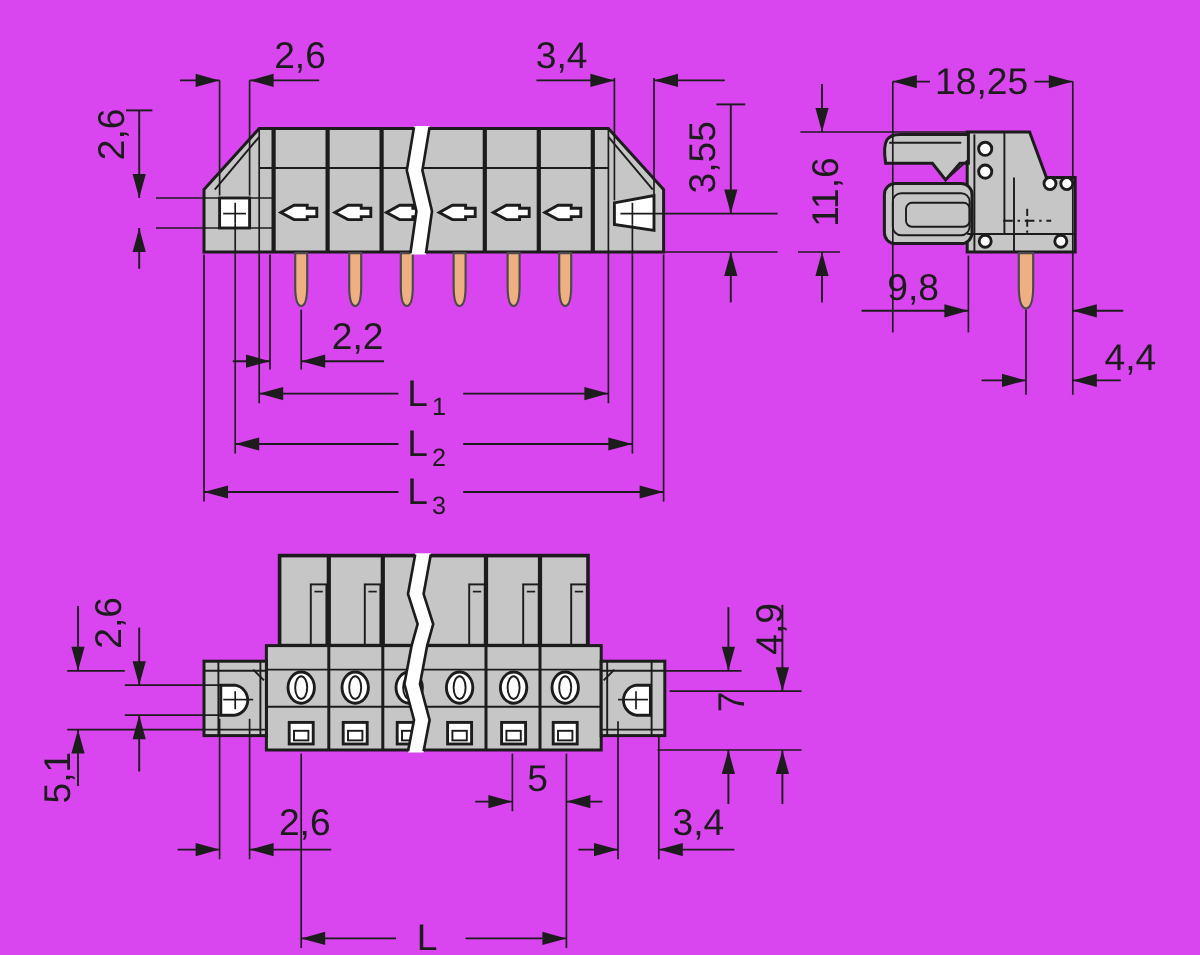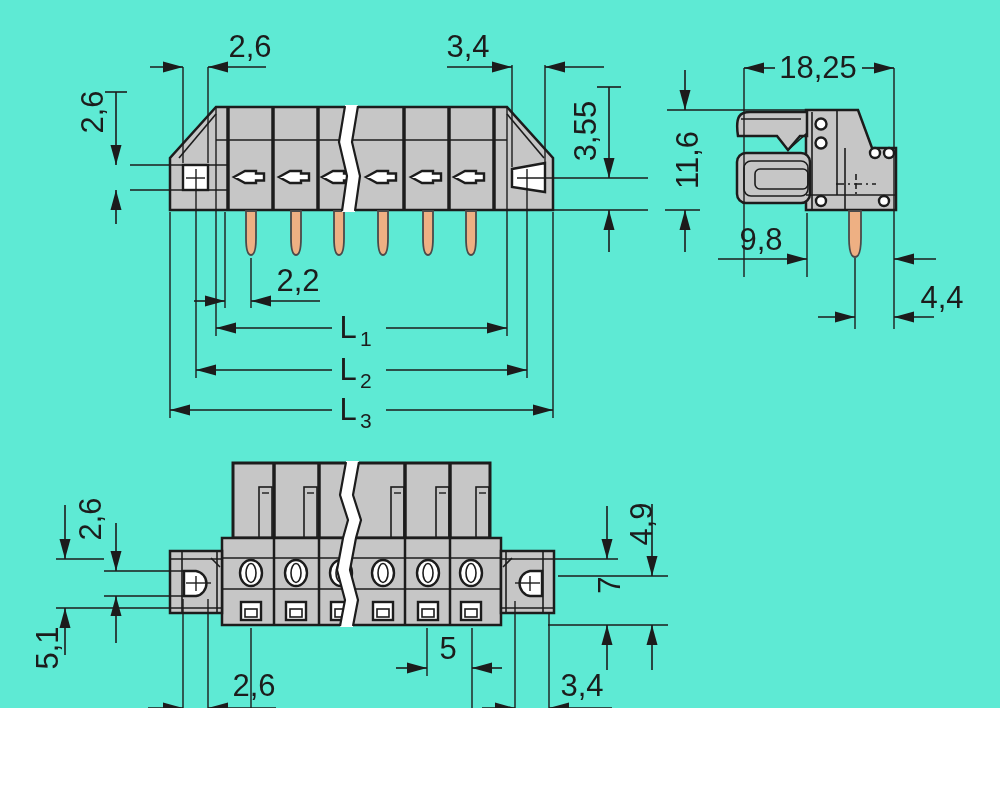--- a/index.html
+++ b/index.html
@@ -1,16 +1,16 @@
 <!DOCTYPE html>
 <html><head>
 <meta charset="utf-8">
 <style>
   html,body{margin:0;padding:0;background:#fff;}
-  .stage{width:1000px;height:708px;position:relative;background:#5eead4;}
+  .stage{width:1000px;height:796px;position:relative;background:#d946ef;}
   svg{display:block;}
   text{font-family:"Liberation Sans","DejaVu Sans",sans-serif;fill:#1c1c1c;}
   .dimtxt{font-size:31px;}
   .subtxt{font-size:21px;}
   .body{fill:#c6c6c6;stroke:#1c1c1c;stroke-width:2.5;}
   .bodyT{fill:#c6c6c6;stroke:#1c1c1c;stroke-width:3;}
   .whitefill{fill:#ffffff;stroke:#1c1c1c;stroke-width:2.4;}
   .inner{stroke:#1c1c1c;stroke-width:1.6;fill:none;}
   .thin{stroke:#1c1c1c;stroke-width:1.4;fill:none;}
   .dim{stroke:#1c1c1c;stroke-width:1.6;fill:none;}

